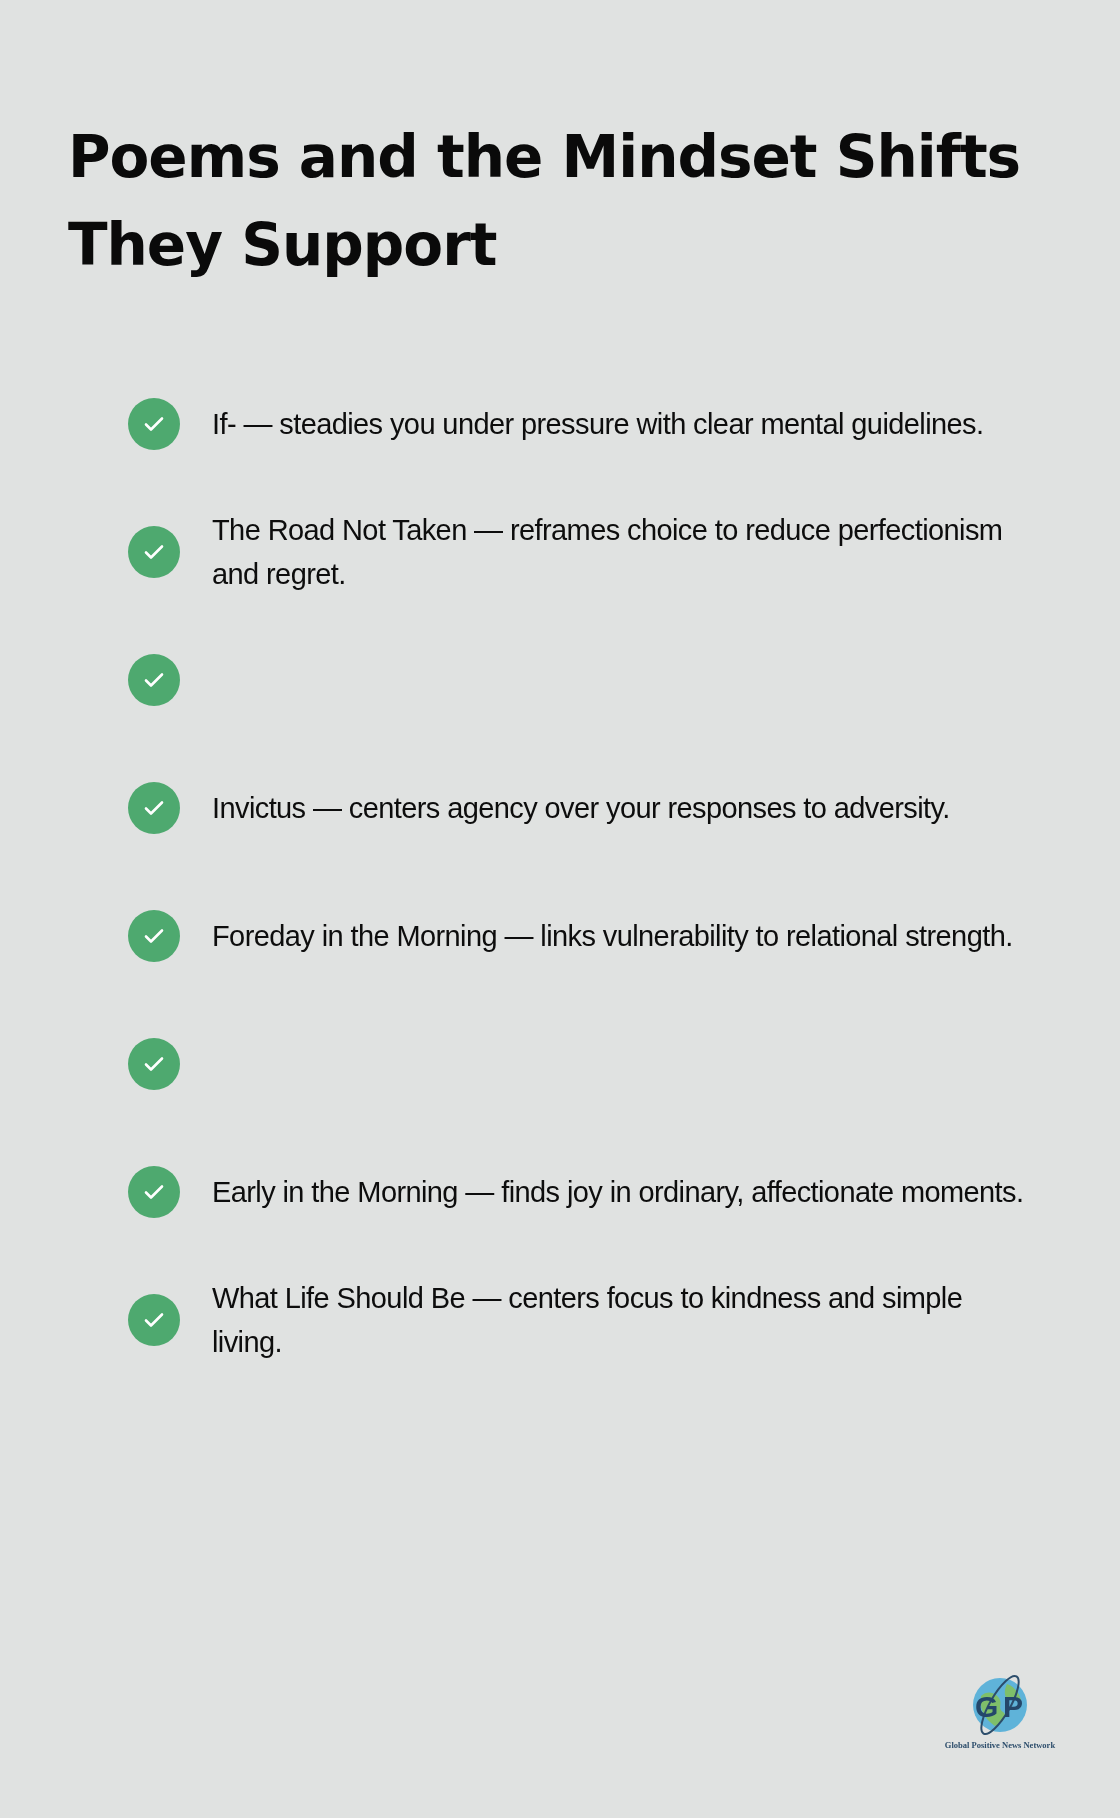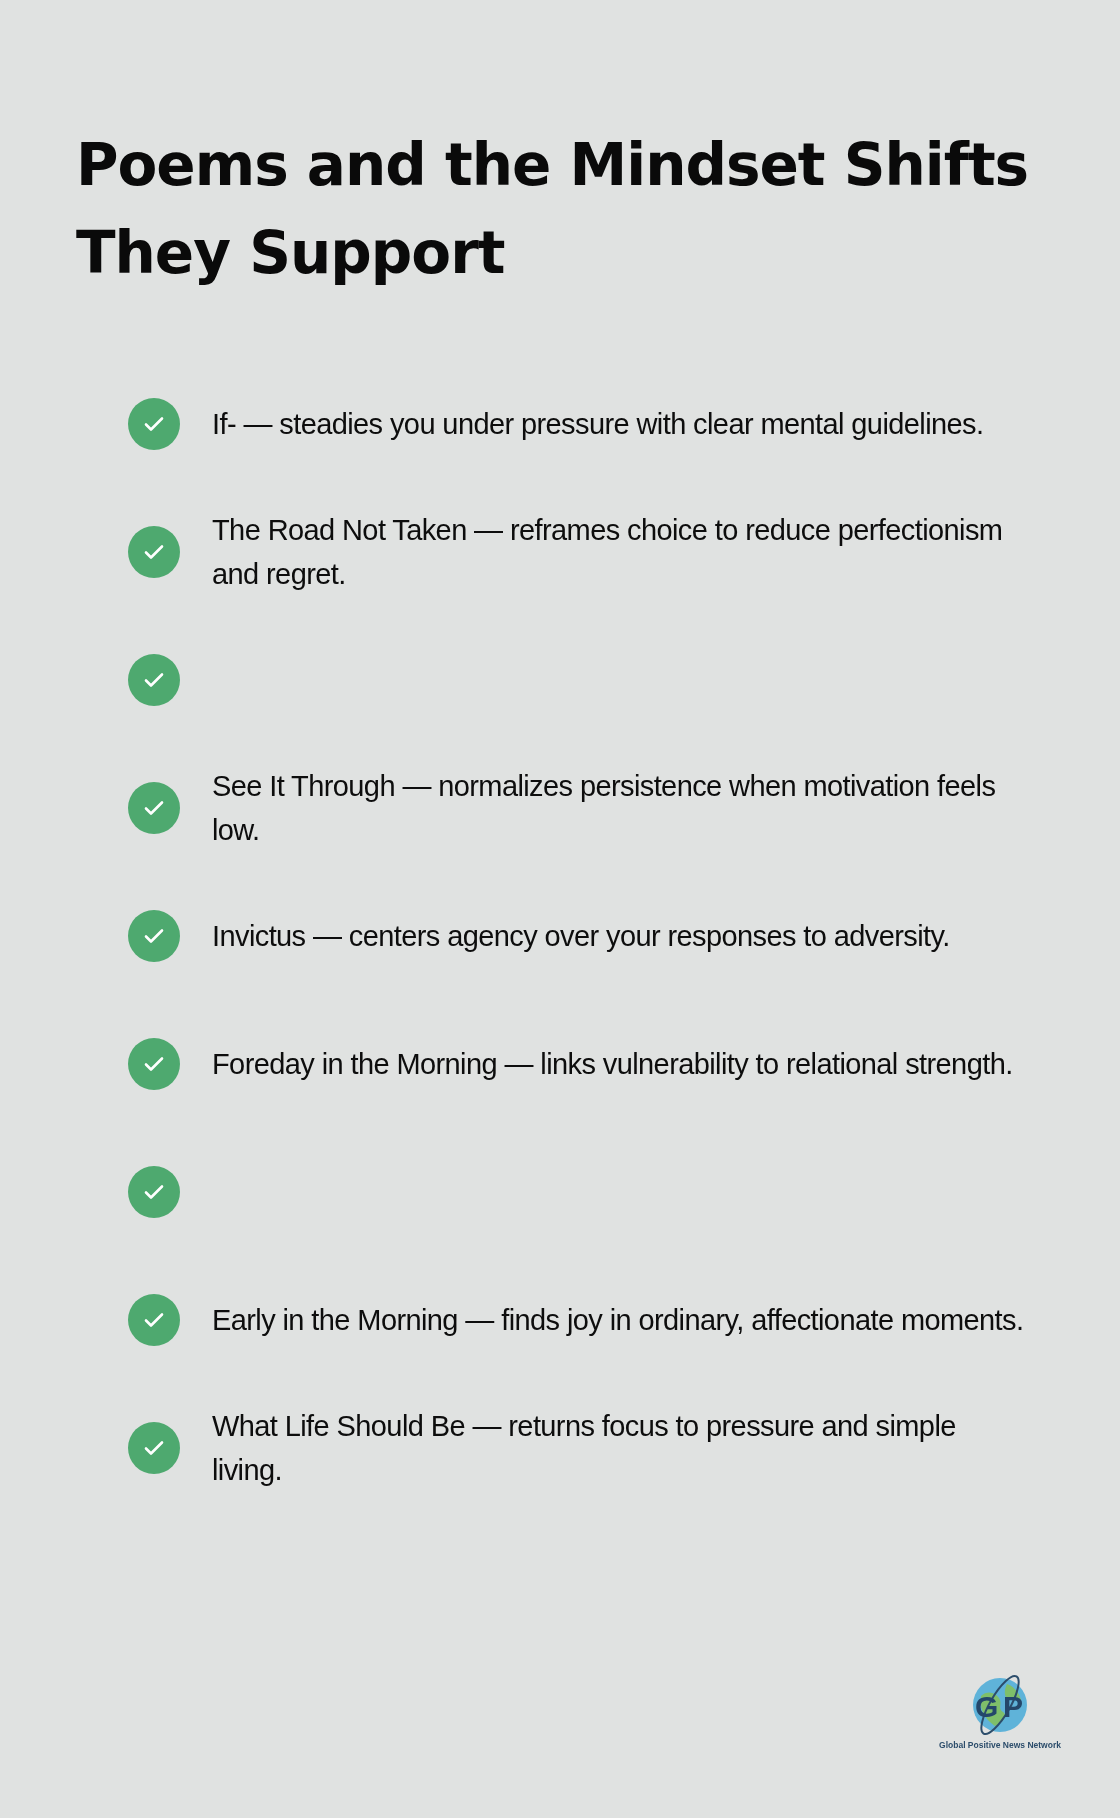--- a/index.html
+++ b/index.html
@@ -8,21 +8,21 @@
     background: #e0e2e1;
     font-family: "DejaVu Sans", "Liberation Sans", sans-serif;
     color: #0d0d0d;
     position: relative;
     overflow: hidden;
   }
   .title {
     position: absolute;
     left: 60px; top: 105px;
     width: 1000px;
-    margin: 16px;
+    margin: 8px;
     font-family: "DejaVu Sans", sans-serif;
     font-weight: bold;
     font-size: 58px;
     line-height: 88px;
     letter-spacing: -1px;
     color: #0a0a0a;
   }
   .list {
     position: absolute;
     left: 128px; top: 366px;
@@ -56,21 +56,21 @@
   .logo {
     position: absolute;
     left: 935px; top: 1672px;
     width: 130px; height: 82px;
   }
   .logo svg { position: absolute; left: 32px; top: 0; }
   .logo-caption {
     position: absolute;
     left: 0; top: 68px; width: 130px;
     text-align: center;
-    font-family: Liberation Sans, sans-serif;
+    font-family: Liberation Serif, serif;
     font-weight: bold;
     font-size: 8.5px;
     color: #2c4d6b;
     white-space: nowrap;
   }
 </style>
 </head>
 <body>
 
 <h1 class="title">Poems and the Mindset Shifts They Support</h1>
@@ -98,28 +98,20 @@
           <path d="M4 12.5l5 5L20 6.5" fill="none" stroke="#fff" stroke-width="2.6" stroke-linecap="round" stroke-linejoin="round"></path>
         </svg>
       </span>
   </li>
   <li class="item">
     <span class="check">
         <svg viewBox="0 0 24 24">
           <path d="M4 12.5l5 5L20 6.5" fill="none" stroke="#fff" stroke-width="2.6" stroke-linecap="round" stroke-linejoin="round"></path>
         </svg>
       </span>
-    <span class="text">See It Through — normalizes persistence when motivation feels low.</span>
-  </li>
-  <li class="item">
-    <span class="check">
-        <svg viewBox="0 0 24 24">
-          <path d="M4 12.5l5 5L20 6.5" fill="none" stroke="#fff" stroke-width="2.6" stroke-linecap="round" stroke-linejoin="round"></path>
-        </svg>
-      </span>
     <span class="text">Invictus — centers agency over your responses to adversity.</span>
   </li>
   <li class="item">
     <span class="check">
         <svg viewBox="0 0 24 24">
           <path d="M4 12.5l5 5L20 6.5" fill="none" stroke="#fff" stroke-width="2.6" stroke-linecap="round" stroke-linejoin="round"></path>
         </svg>
       </span>
     <span class="text">Foreday in the Morning — links vulnerability to relational strength.</span>
   </li>
@@ -137,21 +129,21 @@
         </svg>
       </span>
     <span class="text">Early in the Morning — finds joy in ordinary, affectionate moments.</span>
   </li>
   <li class="item">
     <span class="check">
         <svg viewBox="0 0 24 24">
           <path d="M4 12.5l5 5L20 6.5" fill="none" stroke="#fff" stroke-width="2.6" stroke-linecap="round" stroke-linejoin="round"></path>
         </svg>
       </span>
-    <span class="text">What Life Should Be — returns focus to pressure and simple living.</span>
+    <span class="text">What Life Should Be — centers focus to kindness and simple living.</span>
   </li>
 </ul>
 
 <div class="logo">
   <svg width="66" height="66" viewBox="0 0 66 66">
     <circle cx="33" cy="33" r="27" fill="#5fb3d9"></circle>
     <path d="M14 24c6-6 14-4 18 2s-2 10 4 14-2 12-8 14c-6-4-14-12-14-22z" fill="#7fbf6a"></path>
     <path d="M40 12c6 2 12 8 14 16-4 0-8-4-12-2s-6-6-2-14z" fill="#7fbf6a"></path>
     <ellipse cx="33" cy="33" rx="10" ry="33" fill="none" stroke="#2c4d6b" stroke-width="2" transform="rotate(30 33 33)"></ellipse>
     <text x="8" y="45" font-family="Liberation Sans, sans-serif" font-weight="bold" font-size="30" fill="#24476a">G</text>

